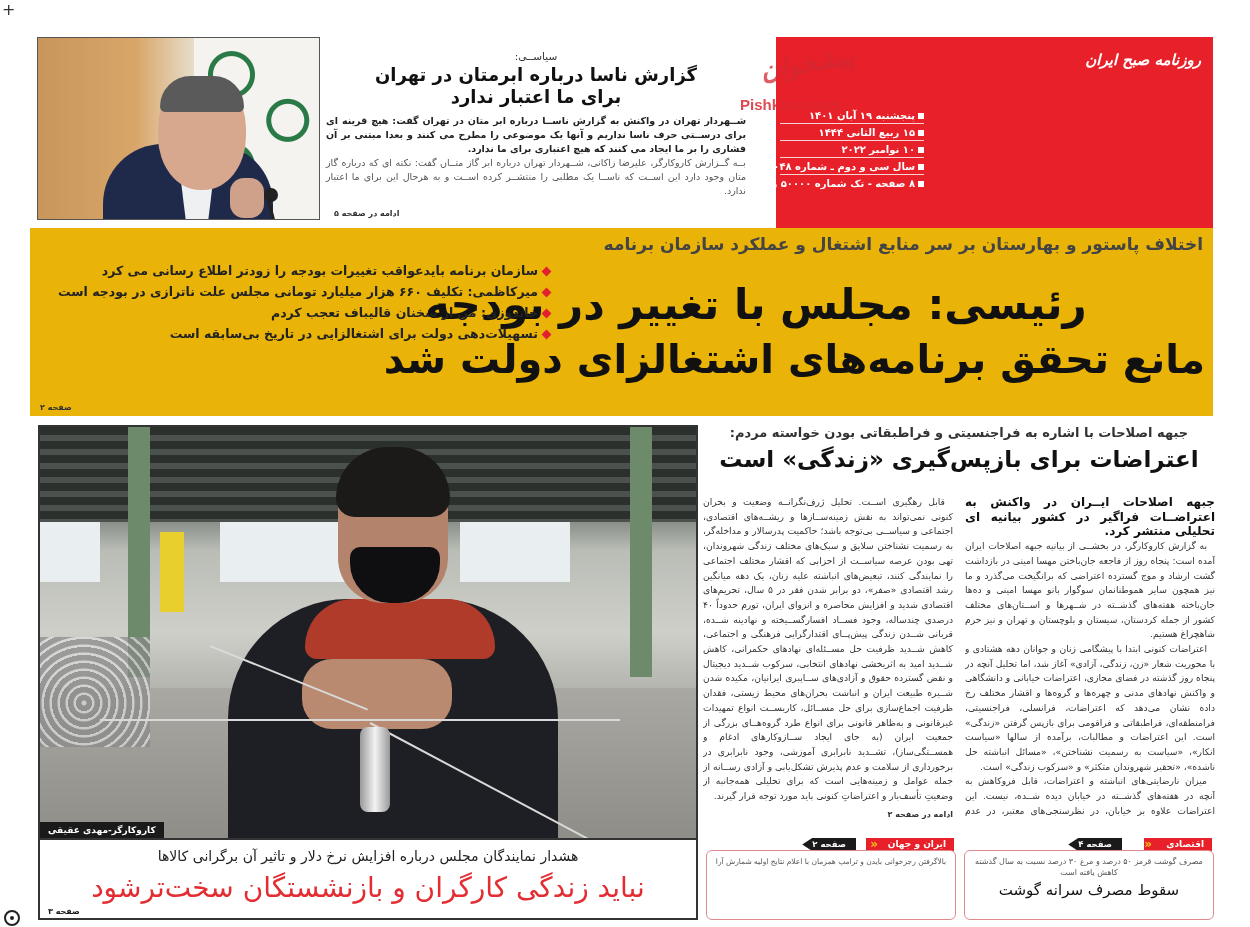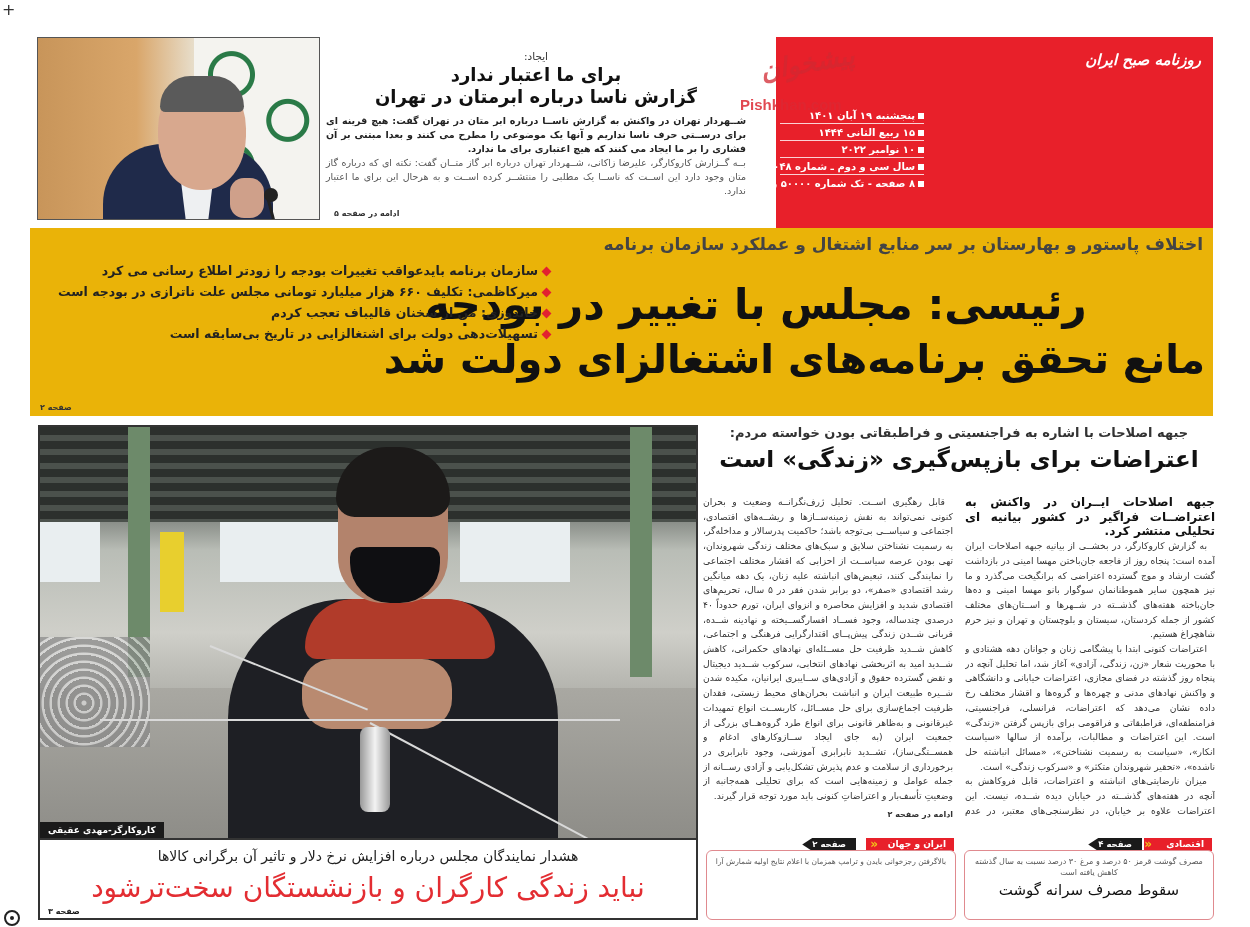--- a/index.html
+++ b/index.html
@@ -225,24 +225,24 @@
   <div class="suit"></div>
   <div class="shirt"></div>
   <div class="head"></div>
   <div class="hair"></div>
   <div class="hand"></div>
   <div class="mic"></div>
   <div class="mic-stem"></div>
 </div>
 
 <div class="abs zakani-story" style="height:168px;">
-  <div class="kicker">ایجاد:</div>
+  <div class="kicker">سیاســی:</div>
   <div class="headline">
+    <div>گزارش ناسا درباره ابرمتان در تهران</div>
     <div>برای ما اعتبار ندارد</div>
-    <div>گزارش ناسا درباره ابرمتان در تهران</div>
   </div>
   <div class="lead">شــهردار تهران در واکنش به گزارش ناســا درباره ابر متان در تهران گفت: هیچ قرینه ای برای درســتی حرف ناسا نداریم و آنها یک موضوعی را مطرح می کنند و بعدا مبتنی بر آن فشاری را بر ما ایجاد می کنند که هیچ اعتباری برای ما ندارد.</div>
   <div class="body">بــه گــزارش کاروکارگر، علیرضا زاکانی، شــهردار تهران درباره ابر گاز متــان گفت: نکته ای که درباره گاز متان وجود دارد این اســت که ناســا یک مطلبی را منتشــر کرده اســت و به هرحال این برای ما اعتبار ندارد.</div>
   <div class="cont">ادامه در صفحه ۵</div>
 </div>
 
 <div class="abs banner">
   <div class="overline">اختلاف پاستور و بهارستان بر سر منابع اشتغال و عملکرد سازمان برنامه</div>
   <div class="headline">
     <div>رئیسی: مجلس با تغییر در بودجه</div>
@@ -300,21 +300,21 @@
       <p>قابل رهگیری اســت. تحلیل ژرف‌نگرانــه وضعیت و بحران کنونی نمی‌تواند به نقش زمینه‌ســازها و ریشــه‌های اقتصادی، اجتماعی و سیاســی بی‌توجه باشد؛ حاکمیت پدرسالار و مداخله‌گر، به رسمیت نشناختن سلایق و سبک‌های مختلف زندگی شهروندان، تهی بودن عرصه سیاســت از احزابی که اقشار مختلف اجتماعی را نمایندگی کنند، تبعیض‌های انباشته علیه زنان، یک دهه میانگین رشد اقتصادی «صفر»، دو برابر شدن فقر در ۵ سال، تحریم‌های اقتصادی شدید و افزایش محاصره و انزوای ایران، تورم حدوداً ۴۰ درصدی چندساله، وجود فســاد افسارگســیخته و نهادینه شــده، قربانی شــدن زندگی پیش‌پــای اقتدارگرایی فرهنگی و اجتماعی، کاهش شــدید ظرفیت حل مســئله‌ای نهادهای حکمرانی، کاهش شــدید امید به اثربخشی نهادهای انتخابی، سرکوب شــدید دیجیتال و نقض گسترده حقوق و آزادی‌های ســایبری ایرانیان، مکیده شدن شــیره طبیعت ایران و انباشت بحران‌های محیط زیستی، فقدان ظرفیت اجماع‌سازی برای حل مســائل، کاربســت انواع تمهیدات غیرقانونی و به‌ظاهر قانونی برای انواع طرد گروه‌هــای بزرگی از جمعیت ایران (به جای ایجاد ســازوکارهای ادغام و همســتگی‌ساز)، تشــدید نابرابری آموزشی، وجود نابرابری در برخورداری از سلامت و عدم پذیرش تشکل‌یابی و آزادی رســانه از جمله عوامل و زمینه‌هایی است که برای تحلیلی همه‌جانبه از وضعیتِ تأسف‌بار و اعتراضاتِ کنونی باید مورد توجه قرار گیرند.</p>
       <div class="cont">ادامه در صفحه ۲</div>
     </div>
   </div>
 </div>
 
 <div class="teaser" style="left:964px;">
   <div class="tab-bar">
     <div class="tab-section">اقتصادی</div>
     <div class="tab-chev" style="right:62px;">«</div>
-    <div class="tab-page" style="right:72px;text-align:right;">صفحه ۴</div>
+    <div class="tab-page" style="right:92px;text-align:right;">صفحه ۴</div>
   </div>
   <div class="box">
     <div class="sub">مصرف گوشت قرمز ۵۰ درصد و مرغ ۳۰ درصد نسبت به سال گذشته کاهش یافته است</div>
     <div class="title" style="font-size:15px;">سقوط مصرف سرانه گوشت</div>
   </div>
 </div>
 
 <div class="teaser" style="left:706px;">
   <div class="tab-bar">
     <div class="tab-section">ایران و جهان</div>

